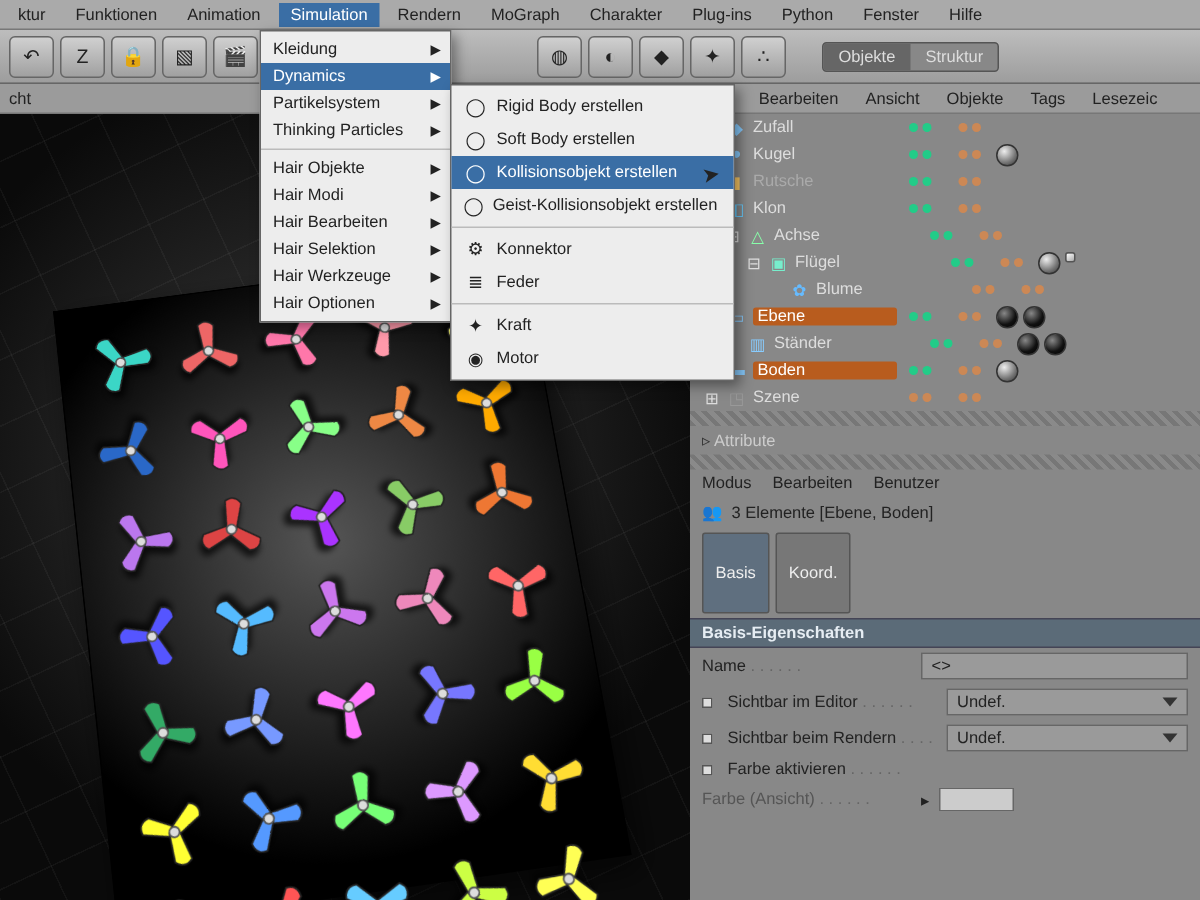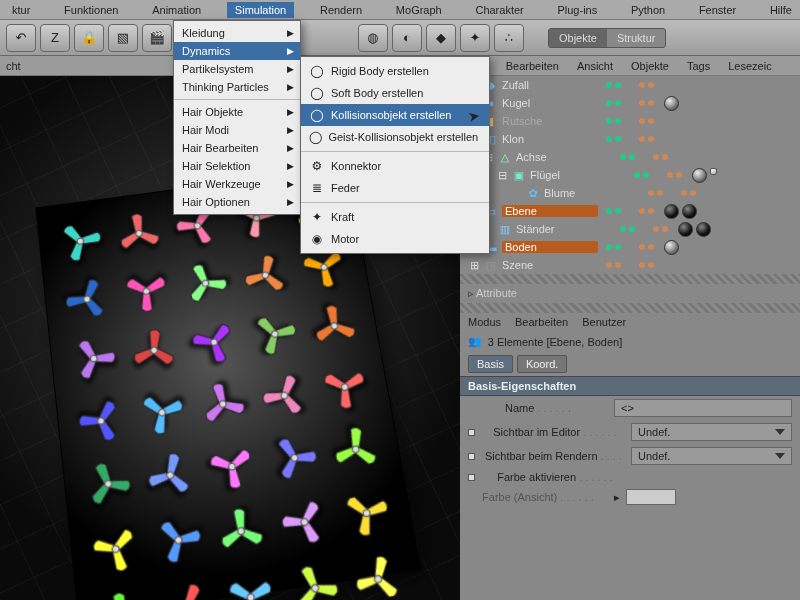--- a/index.html
+++ b/index.html
@@ -1,17 +1,17 @@
 <!DOCTYPE html>
 <html><head>
 <meta charset="utf-8">
 <style>
   * { box-sizing: border-box; margin: 0; padding: 0; font-family: "Lucida Grande", Tahoma, sans-serif; font-size: 11px; }
   body { background: #888; color: #222; width: 800px; height: 600px; overflow: hidden; position: relative; }
-  .menubar { height: 20px; background: #aaa; display: flex; align-items: center; padding-left: 4px; gap: 4px; border-bottom: 1px solid #777; justify-content: space-between; }
+  .menubar { height: 20px; background: #aaa; display: flex; align-items: center; padding-left: 4px; gap: 4px; border-bottom: 1px solid #777; }
   .menubar .mitem { padding: 2px 8px; }
   .menubar .mitem.open { background: #3a6ea5; color: #fff; }
   .toolbar { height: 36px; background: linear-gradient(#bdbdbd,#9d9d9d); border-bottom: 1px solid #666; display: flex; align-items: center; padding: 0 6px; gap: 4px; }
   .tbtn { width: 30px; height: 28px; background: linear-gradient(#d0d0d0,#a0a0a0); border: 1px solid #666; border-radius: 4px; display:flex; align-items:center; justify-content:center; font-size:13px;}
   .tabbox { margin-left: 20px; display:flex; background:#888; border:1px solid #555; border-radius:3px; overflow:hidden;}
   .tabbox span { padding:3px 10px; color:#ddd; }
   .tabbox span.active { background:#666; }
   .topstrip { height: 20px; background:#9b9b9b; padding-left:6px; display:flex; align-items:center; border-bottom:1px solid #777;}
   .topstrip.right { justify-content:flex-start; gap:18px; padding-left:10px;}
   
@@ -55,25 +55,25 @@
   .tag.dark{background:radial-gradient(circle at 35% 30%,#888,#111 60%,#000);}
   .tag.sq{border-radius:2px; background:linear-gradient(145deg,#fff,#aaa);}
   .hatch { background: repeating-linear-gradient(45deg,#777 0 3px,#8a8a8a 3px 6px); }
   
   .am { flex:1; background:#888; display:flex; flex-direction:column; }
   .am .hatchbar { height:10px; }
   .am .caption { padding:3px 8px; color:#ccc; }
   .am .tabs2 { padding:3px 8px; color:#222; display:flex; gap:14px;}
   .am .sel2 { padding:4px 8px; display:flex; align-items:center; gap:6px;}
   .am .btabs { padding:3px 8px; display:flex; gap:4px;}
-  .pill { background:#777; color:#eee; padding:2px 8px; border-radius:2px; border:1px solid #555;}
+  .pill { background:#777; color:#eee; padding:20px 8px; border-radius:2px; border:1px solid #555;}
   .pill.active { background:#5f6f7f; }
   .grouphdr { background:#5b6b78; color:#e6edf3; padding:3px 8px; font-weight:bold; border-top:1px solid #445; border-bottom:1px solid #445;}
   .proprow { display:flex; align-items:center; padding:3px 8px; gap:6px;}
-  .proprow .plabel { flex:0 0 140px; color:#222; white-space:nowrap; overflow:hidden;text-align:center;}
+  .proprow .plabel { flex:0 0 140px; color:#222; white-space:nowrap; overflow:hidden;}
   .proprow .plabel.dim { color:#555;}
   .field { background:#9a9a9a; border:1px solid #666; padding:2px 6px; flex:1; color:#222; min-width:50px;}
   .tri { width:0;height:0;border-left:5px solid transparent;border-right:5px solid transparent;border-top:6px solid #333; margin-left:4px;}
   .sq { width:7px;height:7px; background:#ddd; border:1px solid #555; margin-right:4px;}
   .tribullet::before{content:"▹ "; color:#333;}
 </style>
 </head>
 <body>
 
 <div class="menubar" id="menubar">

